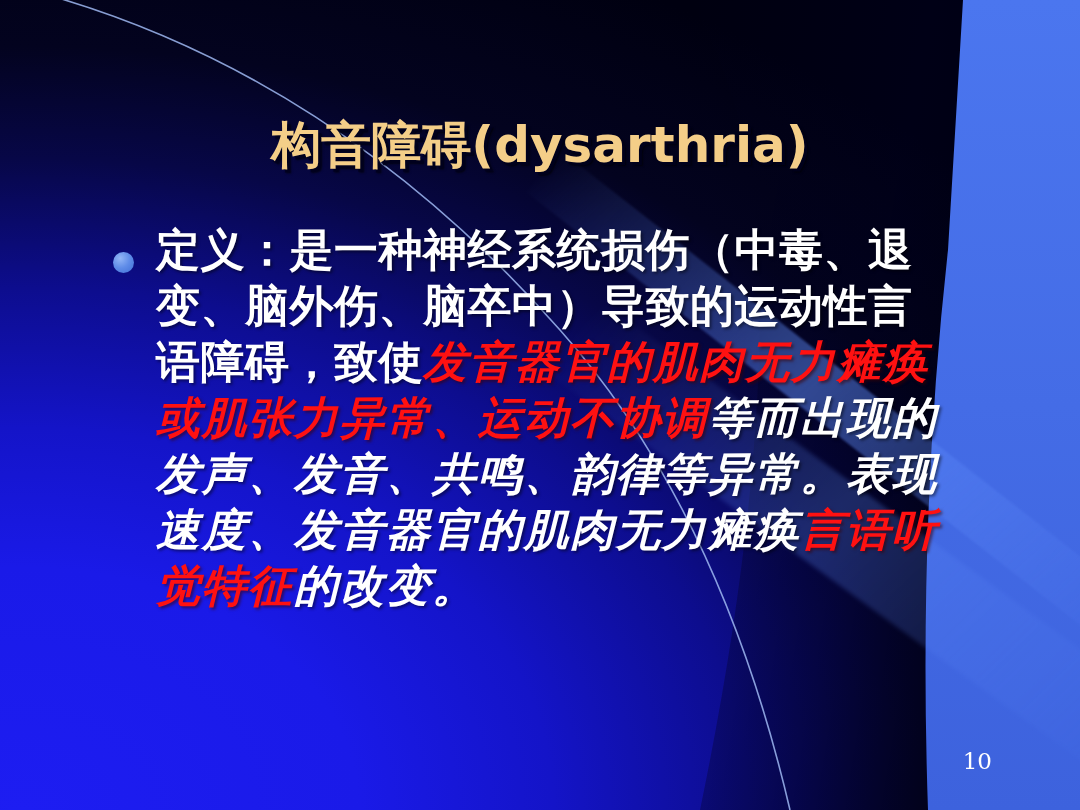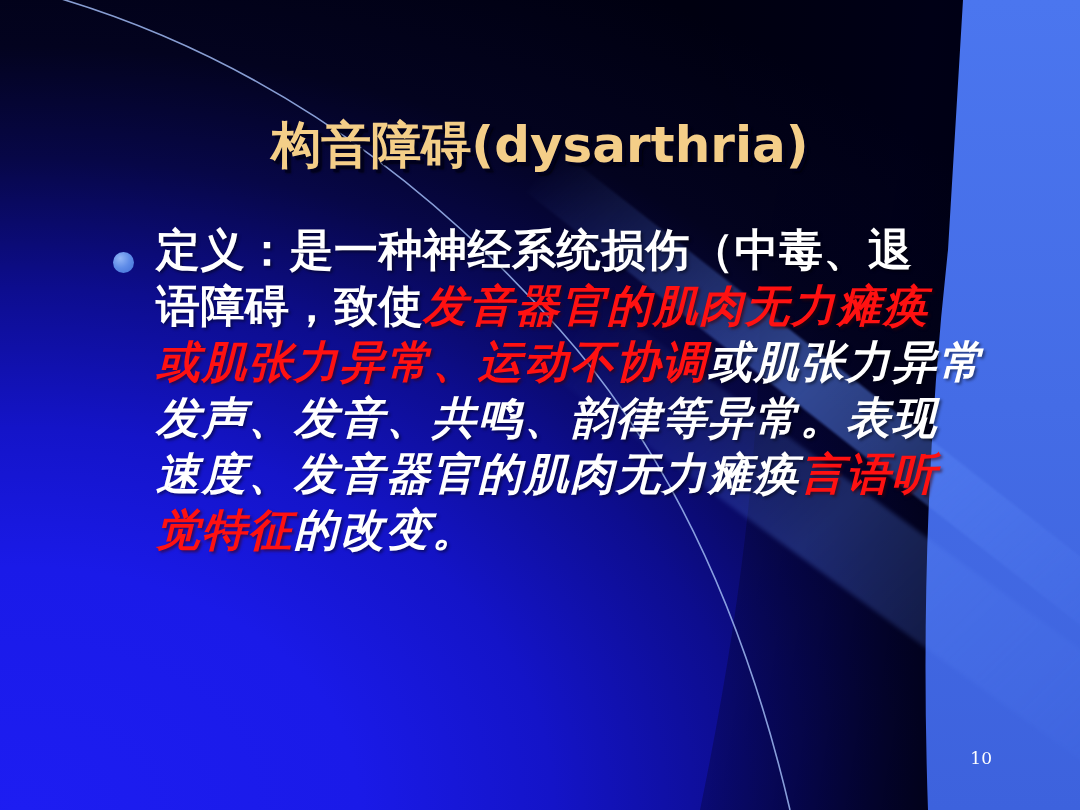--- a/index.html
+++ b/index.html
@@ -83,21 +83,21 @@
   .red{ color:#FF1111; text-shadow:2px 2px 3px rgba(60,0,0,.55); }
   .white{ color:#ffffff; }
   .lead{ font-weight:700; }
 
   
   .pageno{
     position:absolute;
     right:88px;
     top:748px;
     color:#ffffff;
-    font-size:17px;
+    font-size:23px;
     font-family:"DejaVu Serif","Liberation Serif",serif;
   }
 </style>
 </head>
 <body>
 
 <div id="slide">
 
   <div class="bg-base"></div>
 
@@ -131,27 +131,30 @@
   </div>
 
   <div class="body-block">
     <span class="bullet"></span>
     <div class="lines">
 
       <div class="ln">
         <span class="white lead">定义：</span><span class="white serif">是一种神经系统损伤（中毒、退</span>
       </div>
 
+      <div class="ln">
+        <span class="white serif">变、脑外伤、脑卒中）导致的运动性言</span>
+      </div>
 
       <div class="ln">
         <span class="white serif">语障碍，致使</span><span class="red script">发音器官的肌肉无力瘫痪</span>
       </div>
 
       <div class="ln">
-        <span class="red script">或肌张力异常、运动不协调</span><span class="white script">或肌张力异常</span>
+        <span class="red script">或肌张力异常、运动不协调</span><span class="white script">等而出现的</span>
       </div>
 
       <div class="ln">
         <span class="white script">发声、发音、共鸣、韵律等异常。表现</span>
       </div>
 
 
       <div class="ln">
         <span class="white script">速度、发音器官的肌肉无力瘫痪</span><span class="red script">言语听</span>
       </div>

